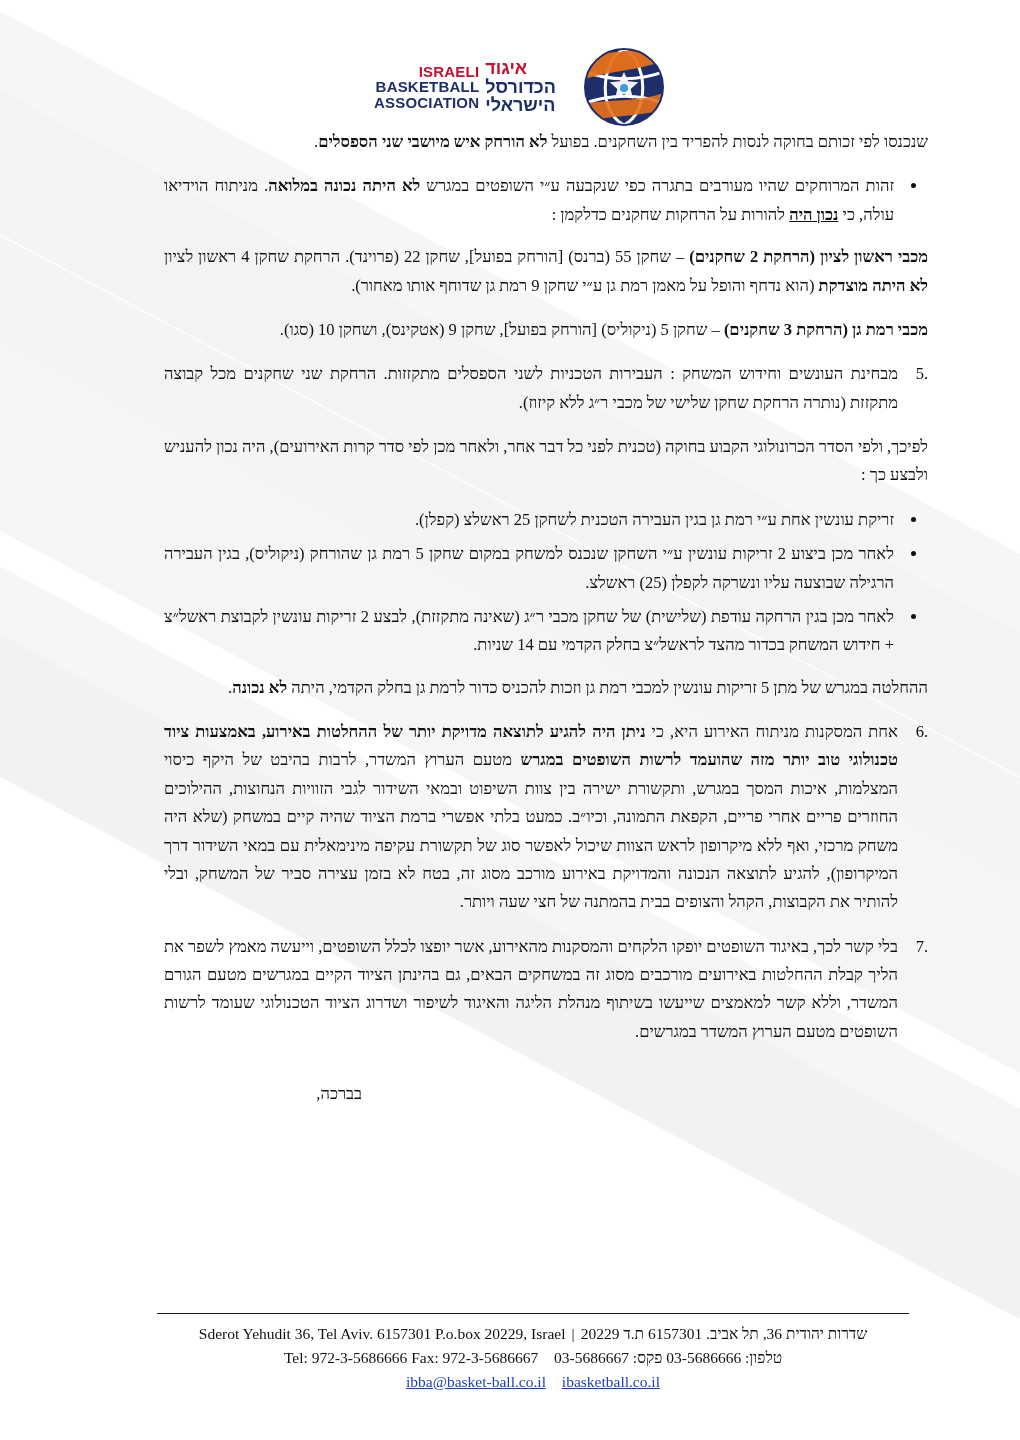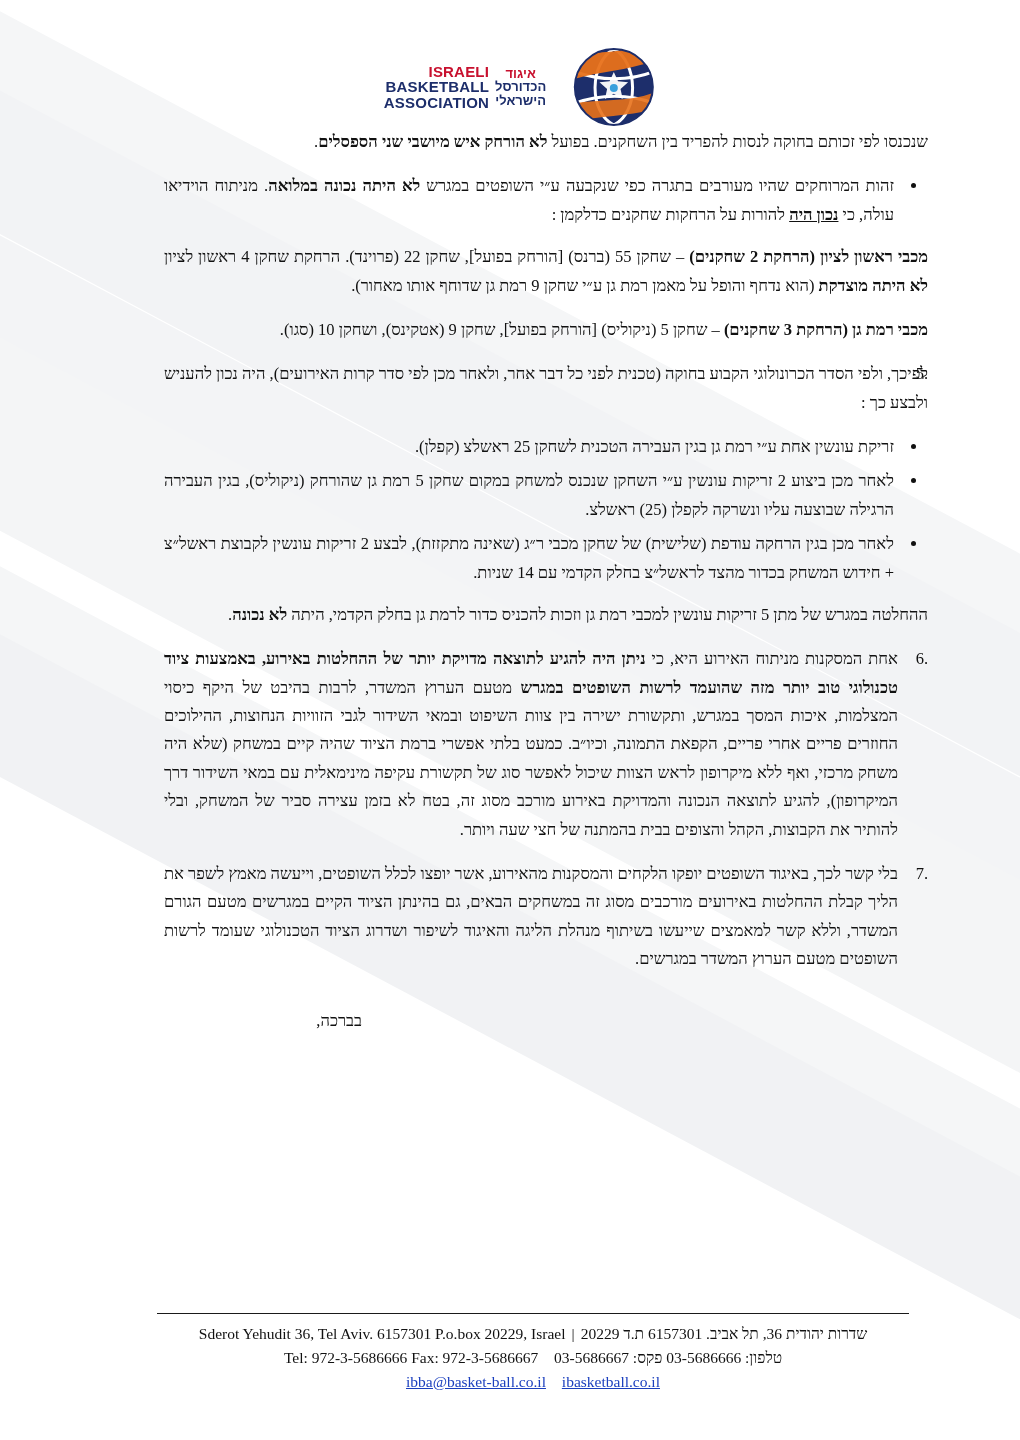--- a/index.html
+++ b/index.html
@@ -30,22 +30,22 @@
     display:flex;align-items:center;gap:6px;direction:ltr;
   }
   .logo-text{
     text-align:right;line-height:1.02;font-family:"Liberation Sans",sans-serif;
     font-weight:bold;
   }
   .logo-text .l1{color:#c8102e;font-size:15px;letter-spacing:.2px;}
   .logo-text .l2{color:#1d2e6b;font-size:15px;letter-spacing:.2px;}
   .logo-text .l3{color:#1d2e6b;font-size:15px;letter-spacing:.2px;}
   .logo-heb{
-    text-align:center;line-height:1.05;font-family:"Liberation Sans",sans-serif;
-    font-weight:bold;font-size:13px;color:#1d2e6b;direction:rtl;margin-right:4px;
+    text-align:left;line-height:1.05;font-family:"Liberation Sans",sans-serif;
+    font-weight:bold;font-size:18px;color:#1d2e6b;direction:rtl;margin-right:4px;
   }
   .logo-heb .h1{color:#c8102e;}
   .ball{
     width:108px;height:78px;position:relative;margin-left:4px;
   }
   .ball svg{display:block;}
 
   
   .content{
     padding:0 92px 0 132px;
@@ -143,20 +143,21 @@
       <li><span>זהות המרוחקים שהיו מעורבים בתגרה כפי שנקבעה ע״י השופטים במגרש </span><span class="b">לא היתה נכונה במלואה</span><span>. מניתוח הוידיאו עולה, כי </span><span class="b u">נכון היה</span><span> להורות על הרחקות שחקנים כדלקמן :</span></li>
     </ul>
 
     <p><span class="b">מכבי ראשון לציון (הרחקת 2 שחקנים)</span><span> – שחקן 55 (ברנס) [הורחק בפועל], שחקן 22 (פרוינד). הרחקת שחקן 4 ראשון לציון </span><span class="b">לא היתה  מוצדקת</span><span> (הוא נדחף והופל על מאמן רמת גן ע״י שחקן 9 רמת גן שדוחף אותו מאחור).</span></p>
 
     <p><span class="b">מכבי רמת גן (הרחקת 3 שחקנים)</span><span> – שחקן 5 (ניקוליס) [הורחק בפועל], שחקן 9 (אטקינס), ושחקן 10 (סגו).</span></p>
 
     <ol class="nums">
       <li>
         <span class="num">.5</span>
+        <span>מבחינת העונשים וחידוש המשחק : העבירות הטכניות לשני הספסלים מתקזזות. הרחקת שני שחקנים מכל קבוצה מתקזזת (נותרה הרחקת שחקן שלישי של מכבי ר״ג ללא קיזוז).</span>
       </li>
     </ol>
 
     <p><span>לפיכך, ולפי הסדר הכרונולוגי הקבוע בחוקה (טכנית לפני כל דבר אחר, ולאחר מכן לפי סדר קרות האירועים), היה נכון להעניש ולבצע כך :</span></p>
 
     <ul class="bullets">
       <li><span>זריקת עונשין אחת ע״י רמת גן בגין העבירה הטכנית לשחקן 25 ראשלצ (קפלן).</span></li>
       <li><span>לאחר מכן ביצוע 2 זריקות עונשין ע״י השחקן שנכנס למשחק במקום שחקן 5 רמת גן שהורחק (ניקוליס), בגין העבירה הרגילה שבוצעה עליו ונשרקה לקפלן (25) ראשלצ.</span></li>
       <li><span>לאחר מכן בגין הרחקה עודפת (שלישית) של שחקן מכבי ר״ג (שאינה מתקזזת), לבצע 2 זריקות עונשין לקבוצת ראשל״צ + חידוש המשחק בכדור מהצד לראשל״צ בחלק הקדמי עם 14 שניות.</span></li>
     </ul>

